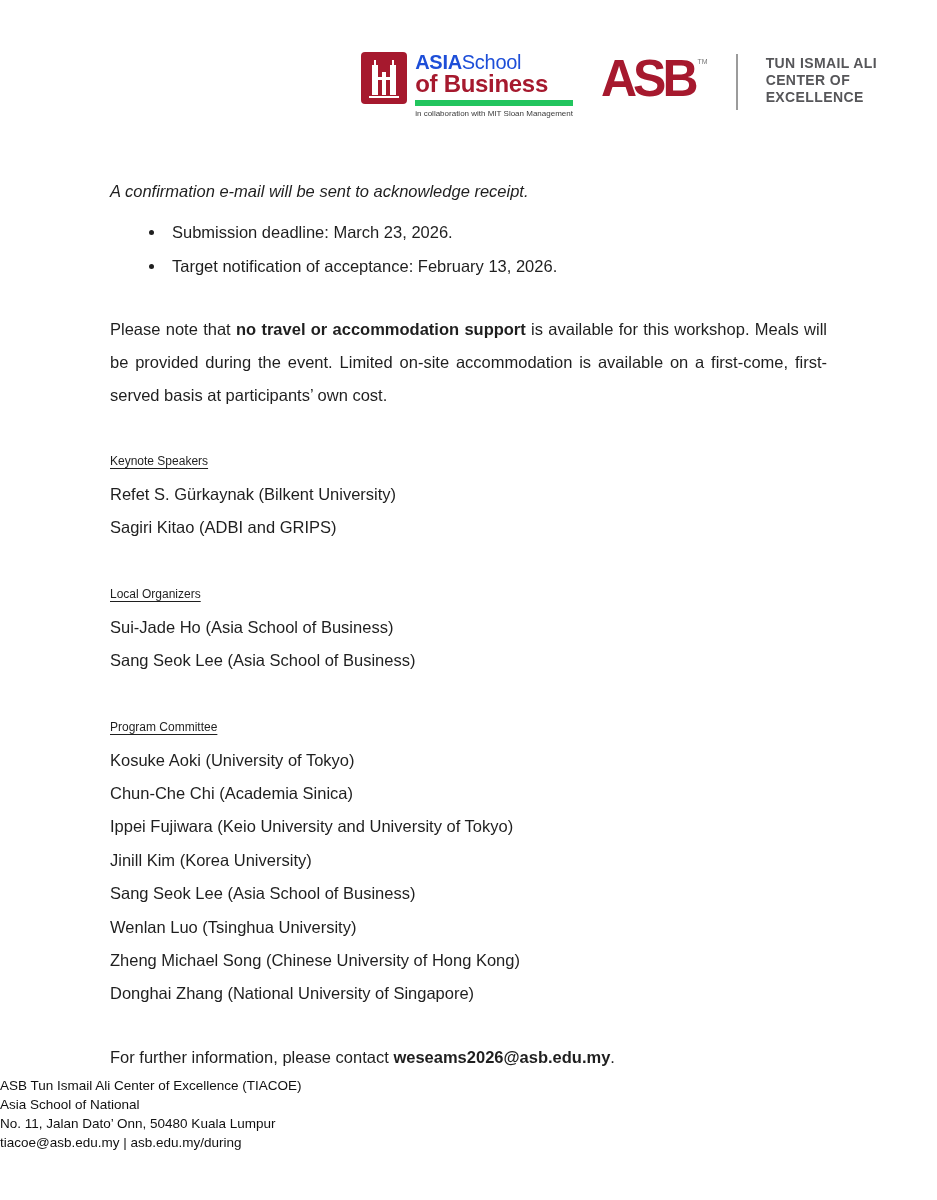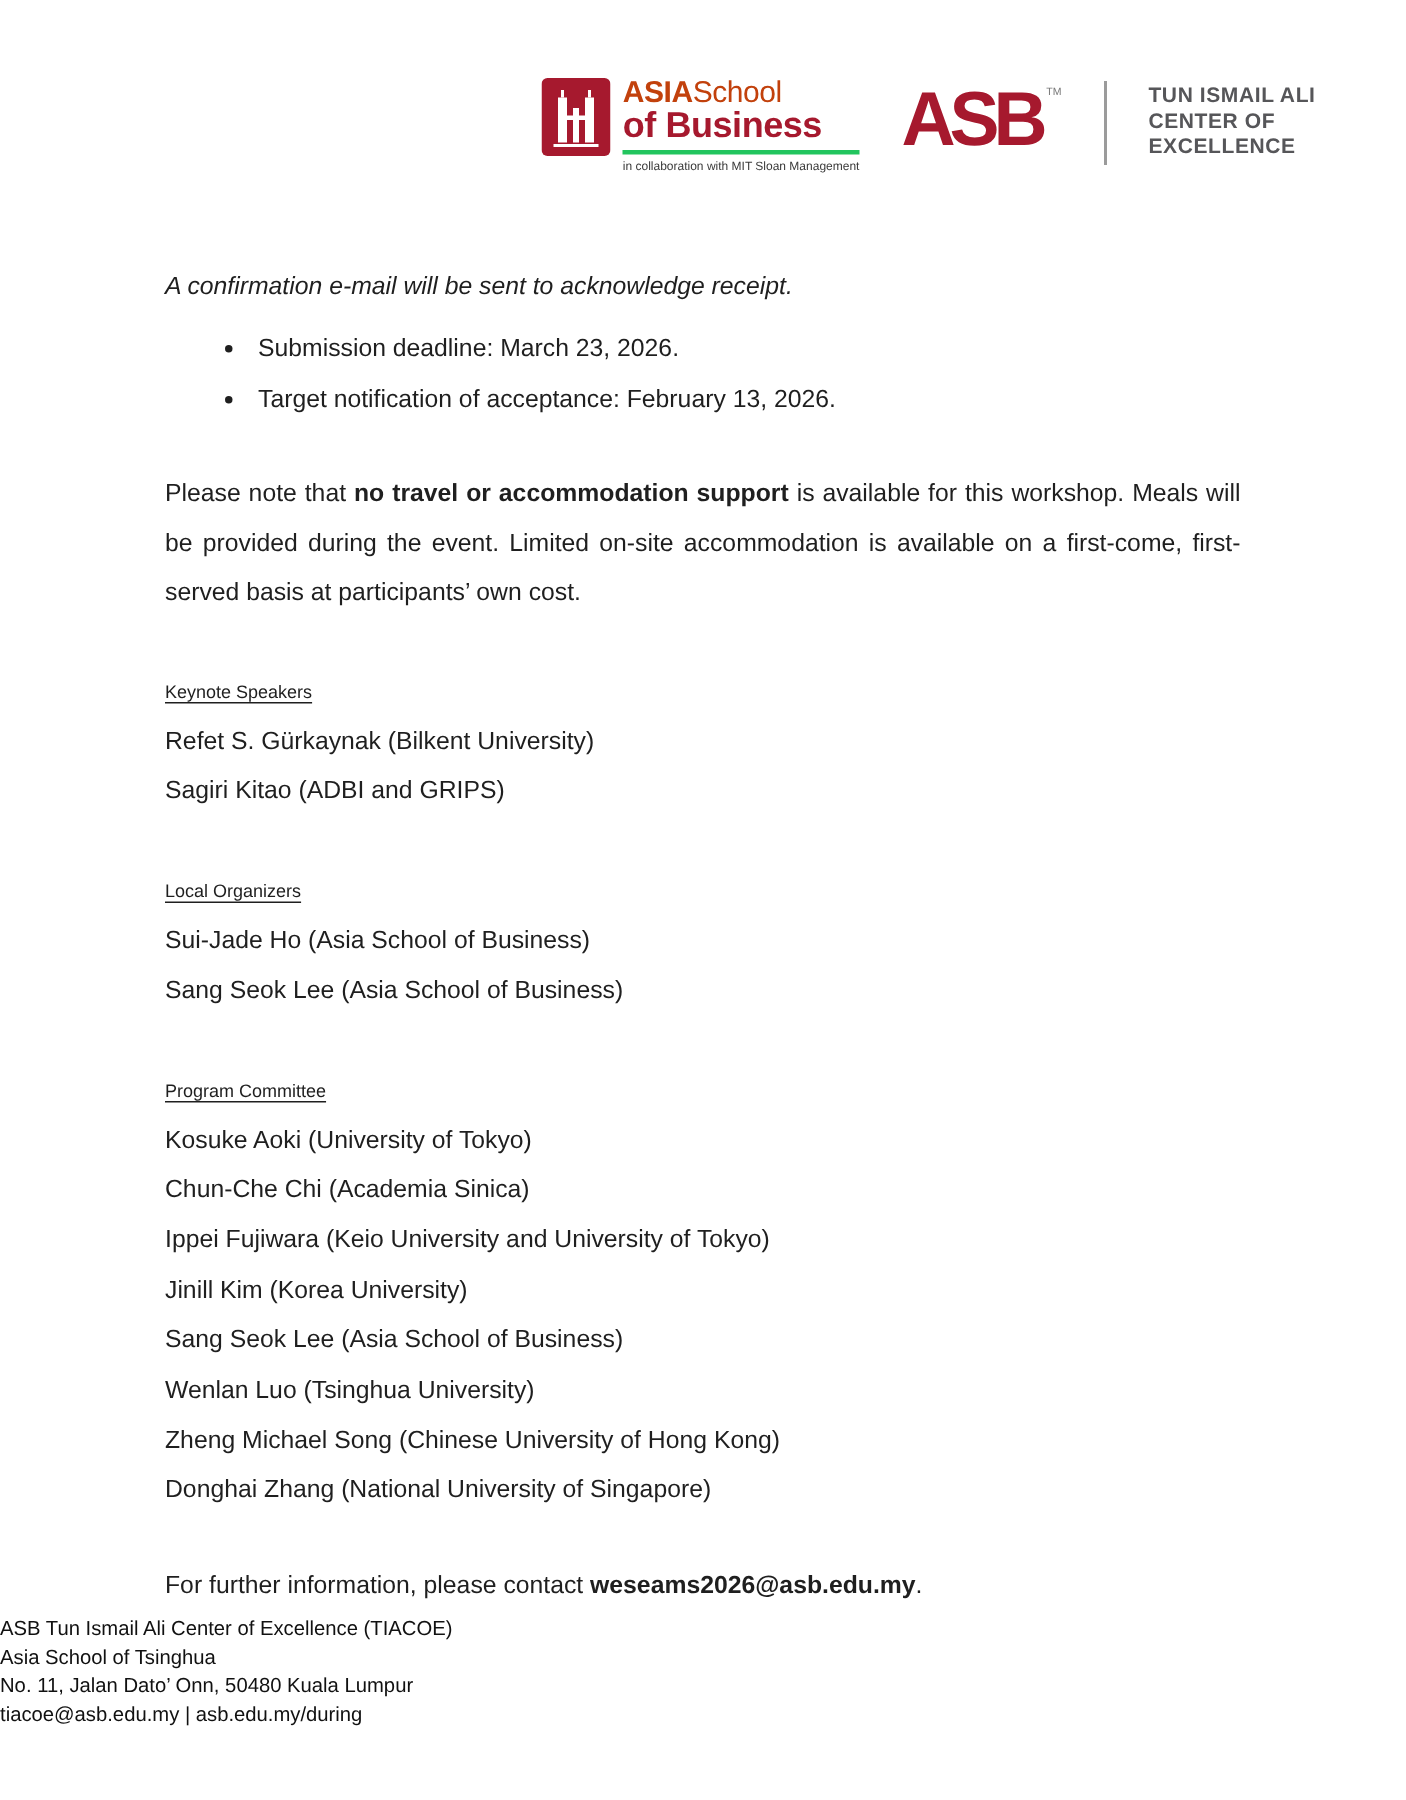--- a/index.html
+++ b/index.html
@@ -20,25 +20,25 @@
     padding-right: 60px;
     display: flex;
     justify-content: flex-end;
     align-items: flex-start;
     gap: 28px;
     height: 120px;
   }
   .logo-school { display: flex; gap: 8px; align-items: flex-start; }
   .logo-school .icon-box { width: 46px; height: 52px; display: block; }
   .logo-school-text { display: flex; flex-direction: column; }
-  .logo-line1 { font-size: 20px; line-height: 21px; color: #c2410c; letter-spacing: -0.3px; }
+  .logo-line1 { font-size: 20px; line-height: 21px; color: #1d4ed8; letter-spacing: -0.3px; }
   .logo-line1 .w1 { font-weight: 700; }
   .logo-line1 .w2 { font-weight: 400; }
   .logo-line2 { font-size: 24px; line-height: 21px; color: #A6192E; font-weight: 700; letter-spacing: -0.3px; }
-  .logo-tagline { font-size: 8px; color: #3a3a3a; margin-top: 6px; border-top: 3px solid #22c55e; padding-top: 3px; white-space: nowrap; }
+  .logo-tagline { font-size: 8px; color: #3a3a3a; margin-top: 6px; border-top: 6px solid #22c55e; padding-top: 3px; white-space: nowrap; }
 
   .asb-mark { display: flex; align-items: flex-start; margin-top: 2px; }
   .asb-mark .letters {
     color: #A6192E;
     font-size: 50px;
     line-height: 50px;
     font-weight: 800;
     letter-spacing: -4px;
     transform: scaleY(1.02);
   }
@@ -149,18 +149,18 @@
     <p class="sec-item">Wenlan Luo (Tsinghua University)</p>
     <p class="sec-item">Zheng Michael Song (Chinese University of Hong Kong)</p>
     <p class="sec-item">Donghai Zhang (National University of Singapore)</p>
 
     <p class="contact"><span>For further information, please contact </span><span class="b">weseams2026@asb.edu.my</span><span>.</span></p>
 
   </div>
 
   <div class="footer">
     <div>ASB Tun Ismail Ali Center of Excellence (TIACOE)</div>
-    <div>Asia School of Tsinghua</div>
+    <div>Asia School of National</div>
     <div>No. 11, Jalan Dato’ Onn, 50480 Kuala Lumpur</div>
     <div>tiacoe@asb.edu.my | asb.edu.my/during</div>
   </div>
 
 </div>
 
 </body></html>

